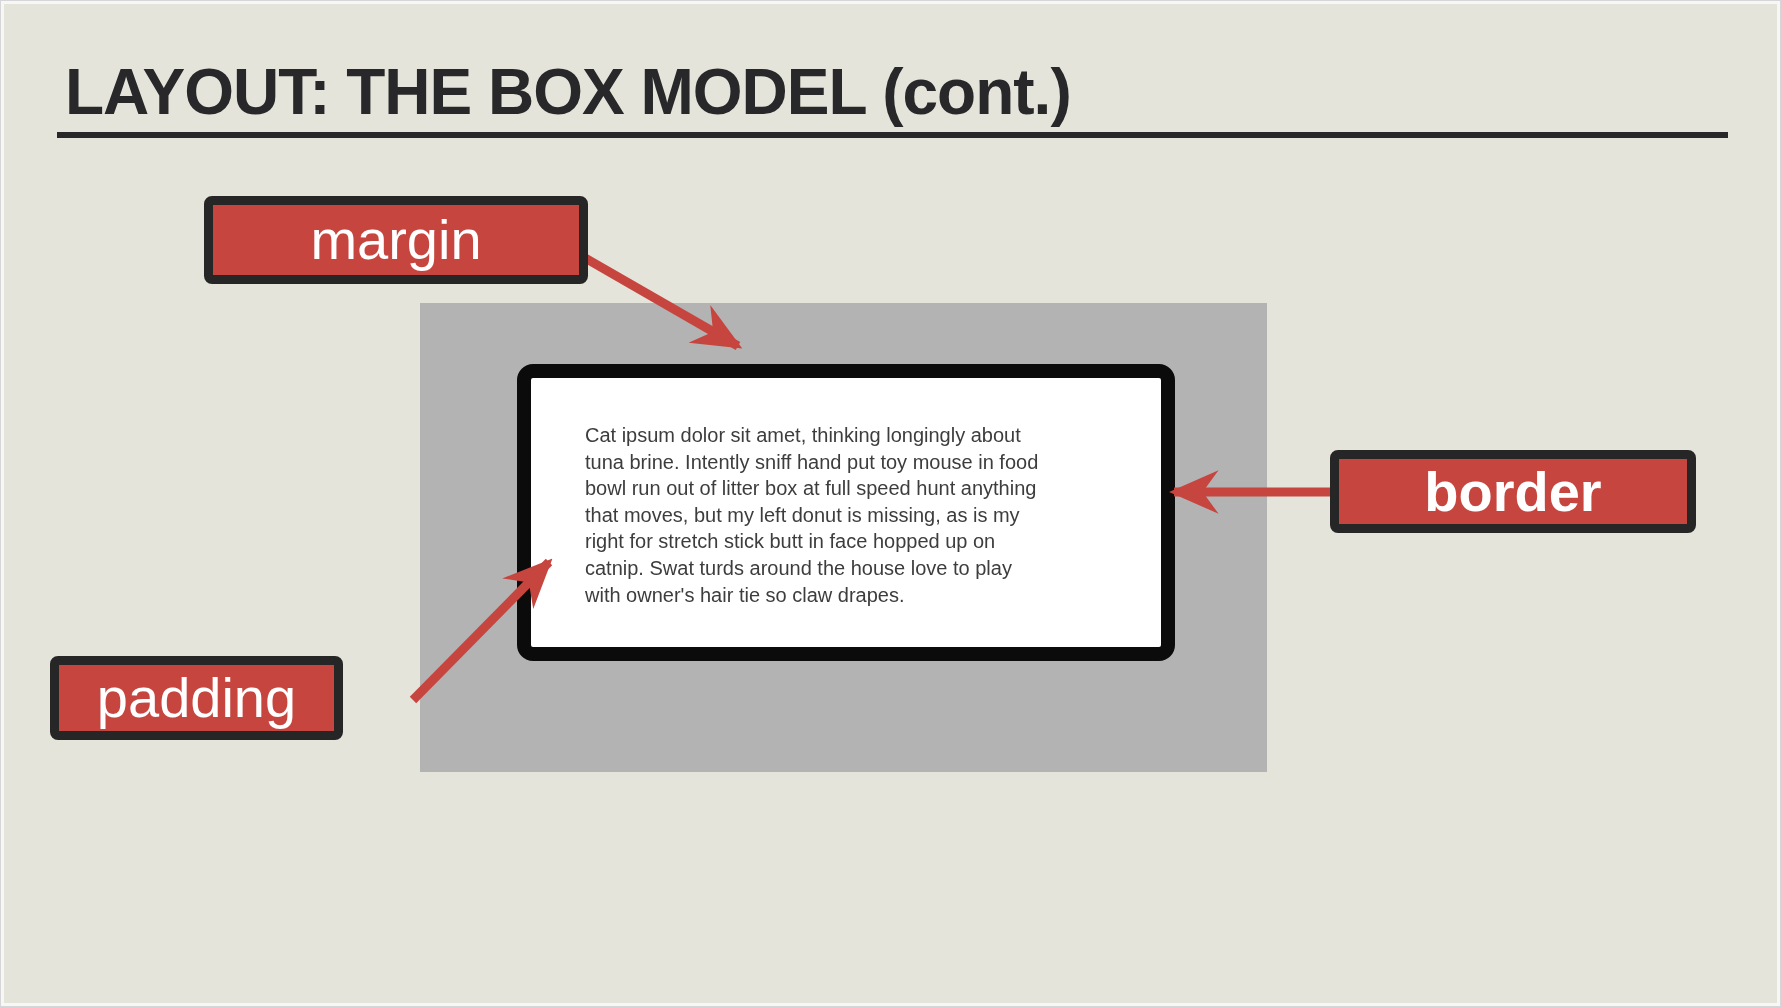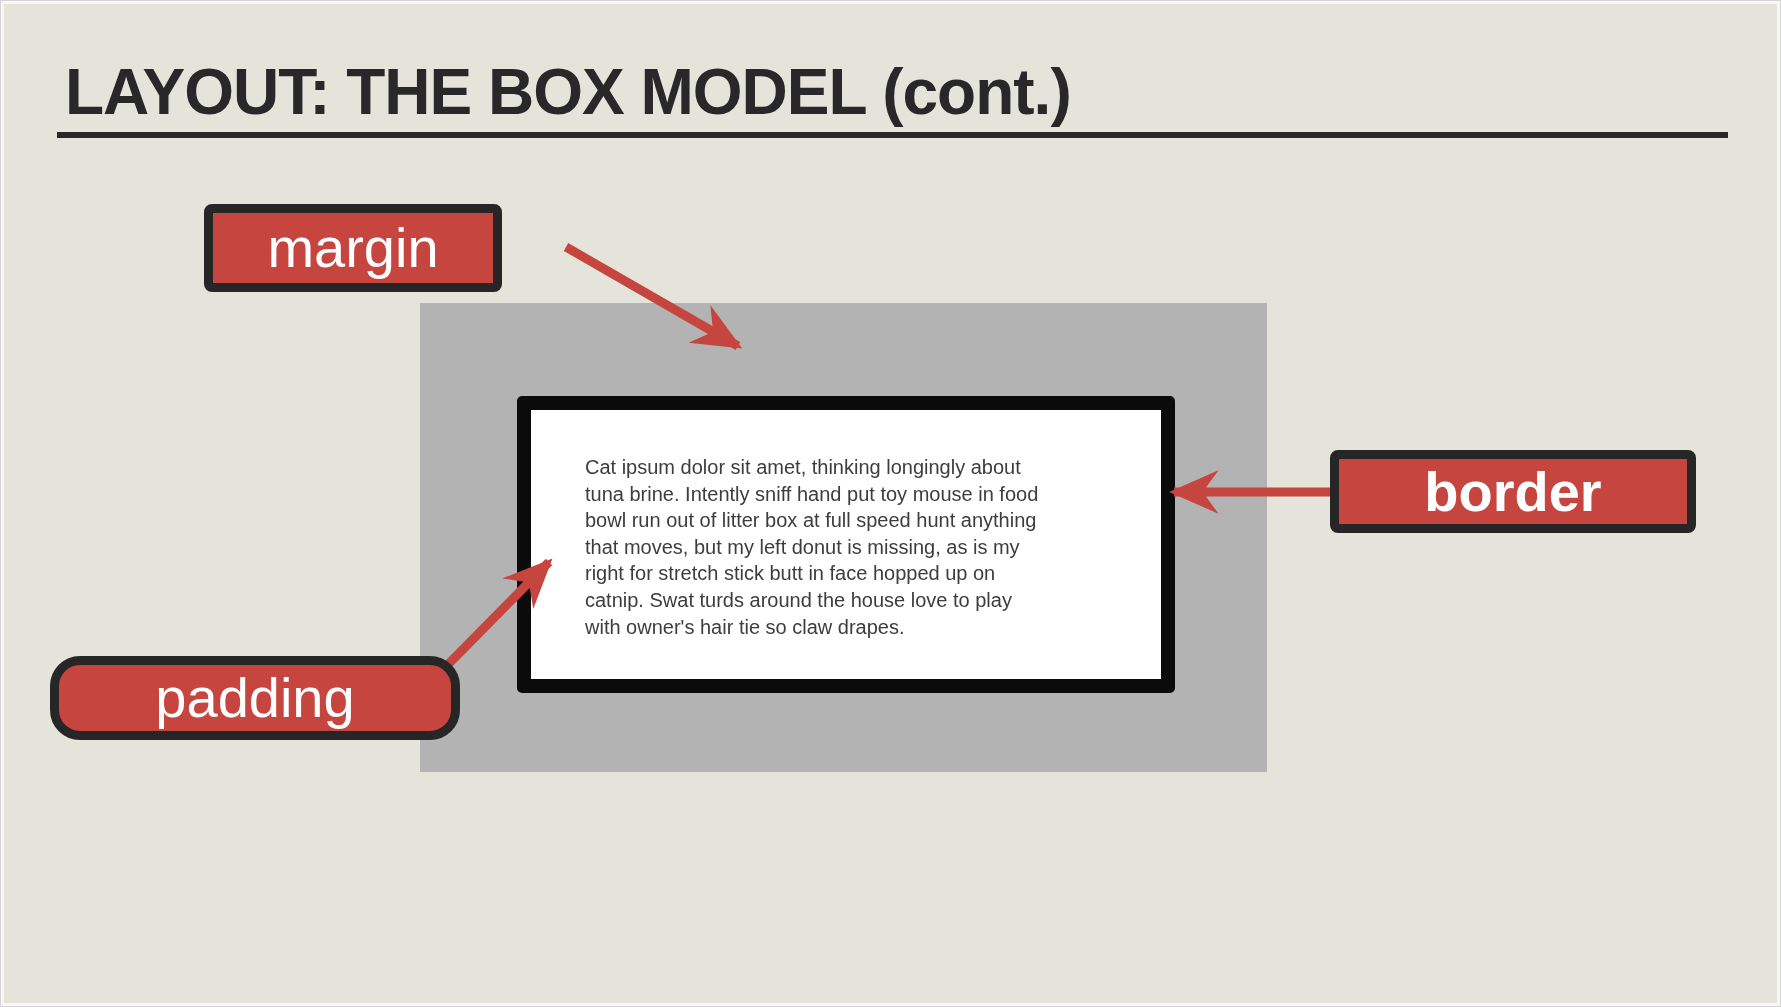--- a/index.html
+++ b/index.html
@@ -41,27 +41,27 @@
     position: absolute;
     left: 420px;
     top: 303px;
     width: 847px;
     height: 469px;
     background: var(--margin-area-gray, #b3b3b3);
   }
   .content-box {
     position: absolute;
     left: 517px;
-    top: 396px;
+    top: 364px;
     width: 658px;
     height: 297px;
     box-sizing: border-box;
     background: var(--content-box-bg, #ffffff);
     border: 14px solid var(--content-box-border, #0b0b0b);
-    border-radius: 5px;
+    border-radius: 16px;
     padding: 44px 0 0 54px;
   }
   .content-text {
     margin: 0;
     width: 492px;
     font-size: 20px;
     line-height: 26.6px;
     color: var(--body-text, #3d3d3d);
     white-space: pre-line;
   }
@@ -71,22 +71,22 @@
     align-items: center;
     justify-content: center;
     box-sizing: border-box;
     background: var(--accent-red, #c7453f);
     border: 9px solid var(--label-frame, #262626);
     border-radius: 8px;
     color: var(--label-text, #ffffff);
     font-size: 56px;
     line-height: 1;
   }
-  .callout-margin  { left: 204px;  top: 204px; width: 298px; height: 88px; }
-  .callout-padding { left: 50px;   top: 656px; width: 410px; height: 84px; border-radius: 30px; }
+  .callout-margin  { left: 204px;  top: 196px; width: 384px; height: 88px; }
+  .callout-padding { left: 50px;   top: 656px; width: 293px; height: 84px; }
   .callout-border  { left: 1330px; top: 450px; width: 366px; height: 83px; font-weight: bold; }
   .arrow-layer {
     position: absolute;
     left: 0;
     top: 0;
     width: 1781px;
     height: 1007px;
     pointer-events: none;
   }
   .arrow-layer line {

